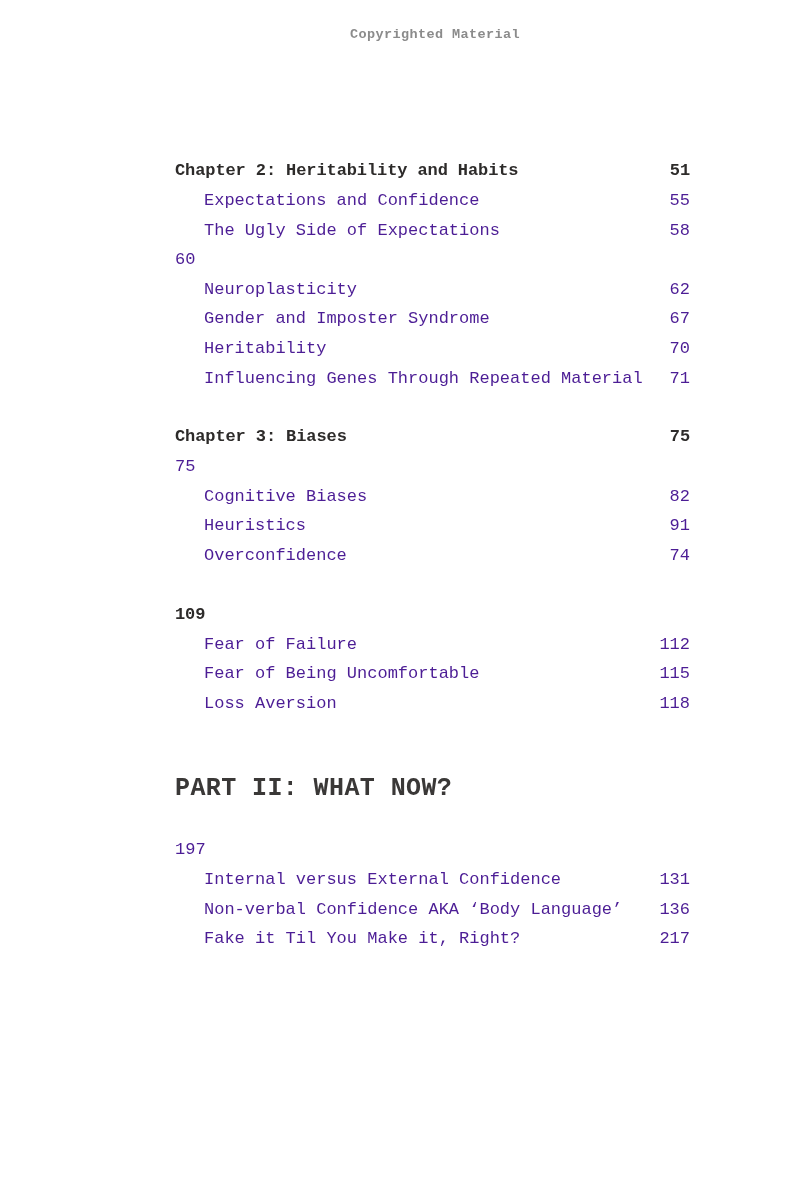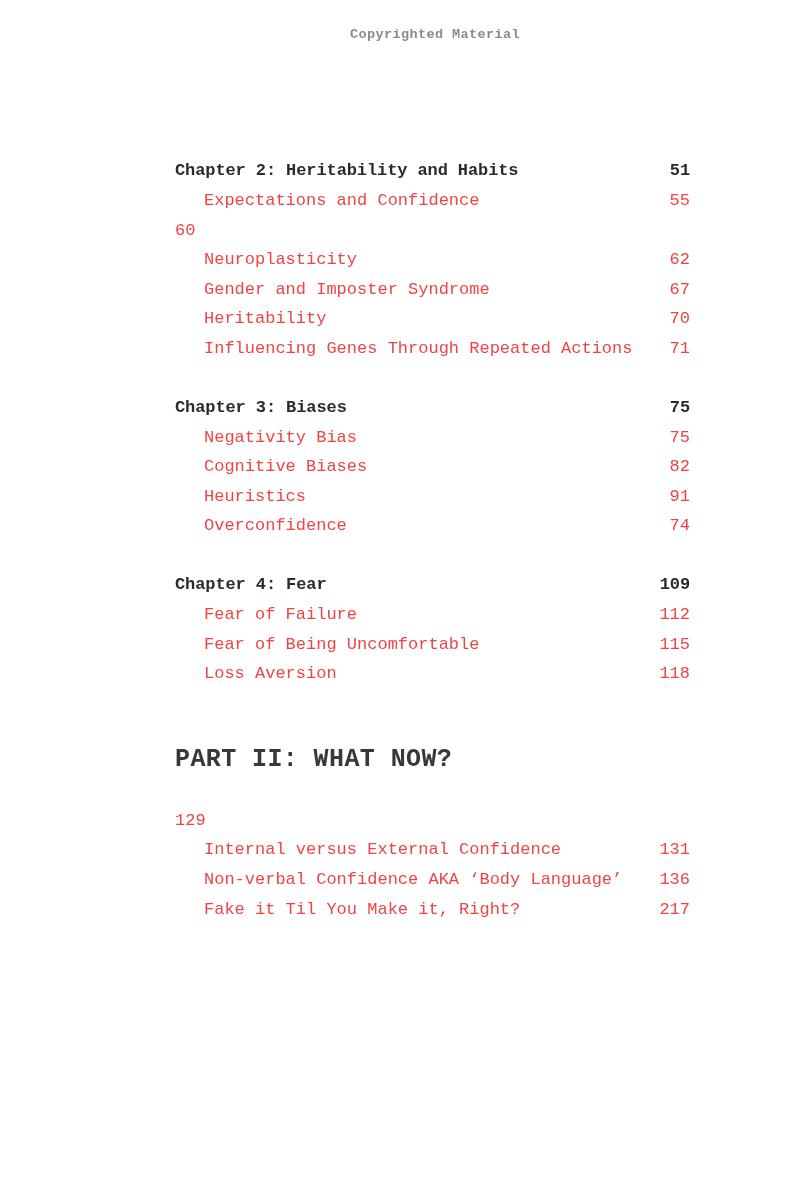--- a/index.html
+++ b/index.html
@@ -43,21 +43,21 @@
     letter-spacing: -0.1px;
     color: #2d2b2a;
   }
   .item-row {
     display: flex;
     justify-content: space-between;
     align-items: baseline;
     font-size: 17px;
     font-weight: 400;
     line-height: 29.6px;
-    color: #ef4444;
+    color: #4c1d95;
   }
   .item-label { padding-left: 29px; }
   .part-heading {
     margin-top: 54px;
     margin-bottom: 29px;
     font-size: 25px;
     font-weight: 700;
     line-height: 34px;
     letter-spacing: 0.4px;
     color: #3a3837;
@@ -74,83 +74,85 @@
       <section class="chapter-section">
         <div class="chapter-row">
           <span class="chapter-title">Chapter 2: Heritability and Habits</span>
           <span class="page-num">51</span>
         </div>
         <div class="item-row">
           <span class="item-label">Expectations and Confidence</span>
           <span class="page-num">55</span>
         </div>
         <div class="item-row">
+          <span class="item-label">The Ugly Side of Expectations</span>
+          <span class="page-num">58</span>
+        </div>
+        <div class="item-row">
           <span class="page-num">60</span>
         </div>
         <div class="item-row">
           <span class="item-label">Neuroplasticity</span>
           <span class="page-num">62</span>
         </div>
         <div class="item-row">
           <span class="item-label">Gender and Imposter Syndrome</span>
           <span class="page-num">67</span>
         </div>
         <div class="item-row">
           <span class="item-label">Heritability</span>
           <span class="page-num">70</span>
         </div>
         <div class="item-row">
-          <span class="item-label">Influencing Genes Through Repeated Actions</span>
+          <span class="item-label">Influencing Genes Through Repeated Material</span>
           <span class="page-num">71</span>
         </div>
       </section>
       <section class="chapter-section">
         <div class="chapter-row">
           <span class="chapter-title">Chapter 3: Biases</span>
           <span class="page-num">75</span>
         </div>
         <div class="item-row">
-          <span class="item-label">Negativity Bias</span>
           <span class="page-num">75</span>
         </div>
         <div class="item-row">
           <span class="item-label">Cognitive Biases</span>
           <span class="page-num">82</span>
         </div>
         <div class="item-row">
           <span class="item-label">Heuristics</span>
           <span class="page-num">91</span>
         </div>
         <div class="item-row">
           <span class="item-label">Overconfidence</span>
           <span class="page-num">74</span>
         </div>
       </section>
       <section class="chapter-section">
         <div class="chapter-row">
-          <span class="chapter-title">Chapter 4: Fear</span>
           <span class="page-num">109</span>
         </div>
         <div class="item-row">
           <span class="item-label">Fear of Failure</span>
           <span class="page-num">112</span>
         </div>
         <div class="item-row">
           <span class="item-label">Fear of Being Uncomfortable</span>
           <span class="page-num">115</span>
         </div>
         <div class="item-row">
           <span class="item-label">Loss Aversion</span>
           <span class="page-num">118</span>
         </div>
       </section>
       <h1 class="part-heading">PART II: WHAT NOW?</h1>
       <section class="chapter-section">
         <div class="item-row">
-          <span class="page-num">129</span>
+          <span class="page-num">197</span>
         </div>
         <div class="item-row">
           <span class="item-label">Internal versus External Confidence</span>
           <span class="page-num">131</span>
         </div>
         <div class="item-row">
           <span class="item-label">Non-verbal Confidence AKA ‘Body Language’</span>
           <span class="page-num">136</span>
         </div>
         <div class="item-row">

